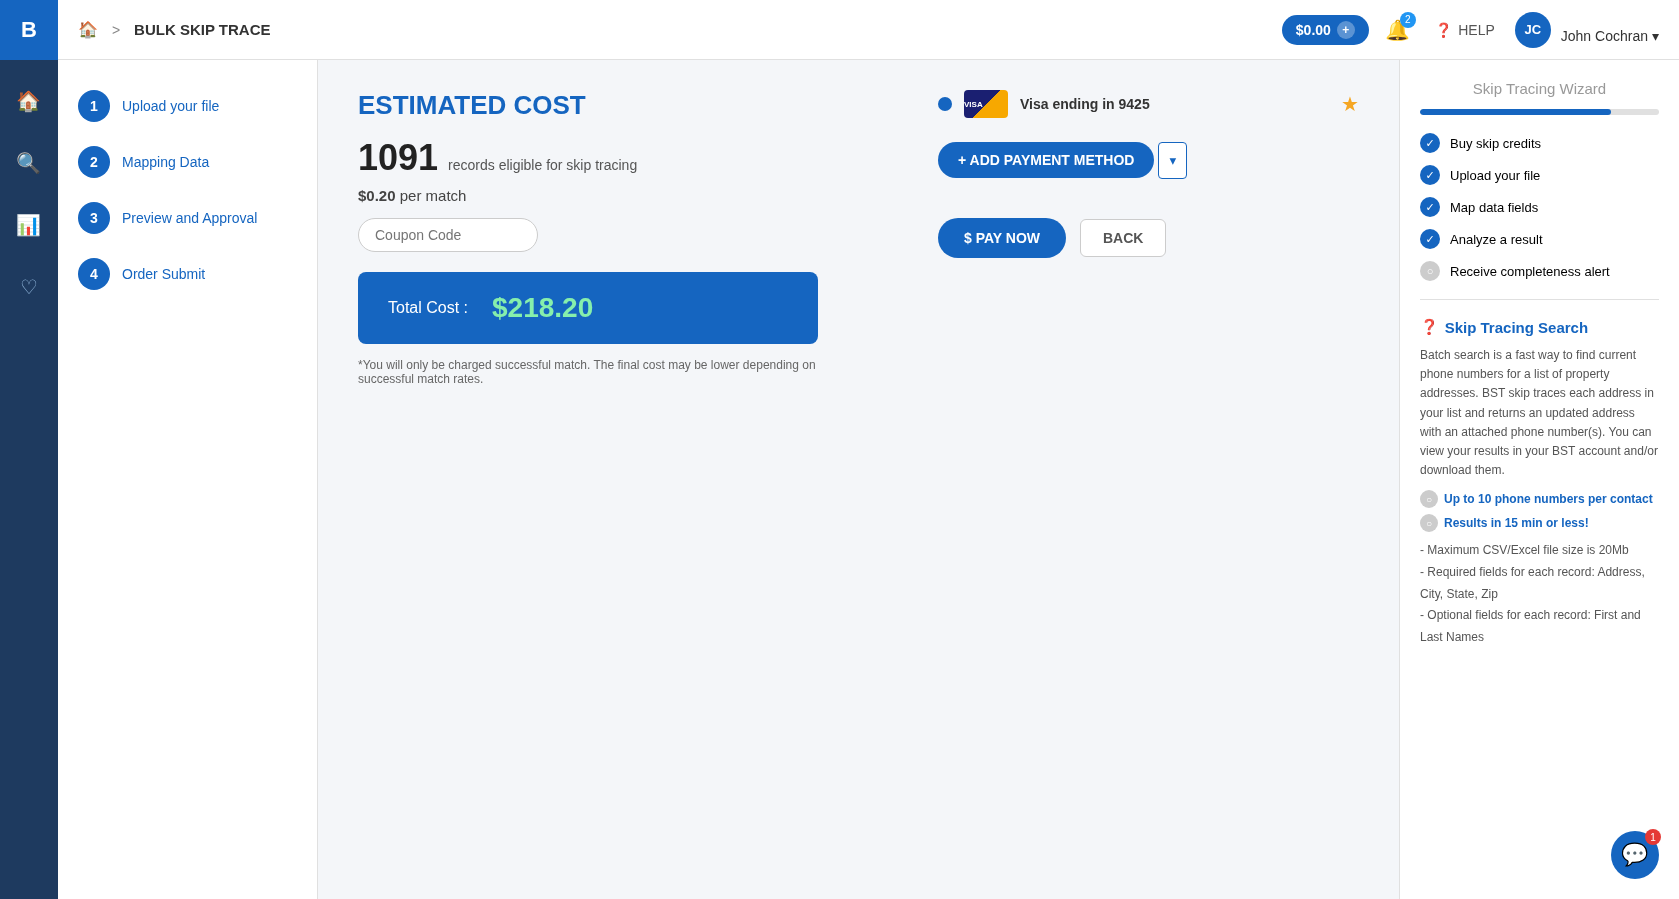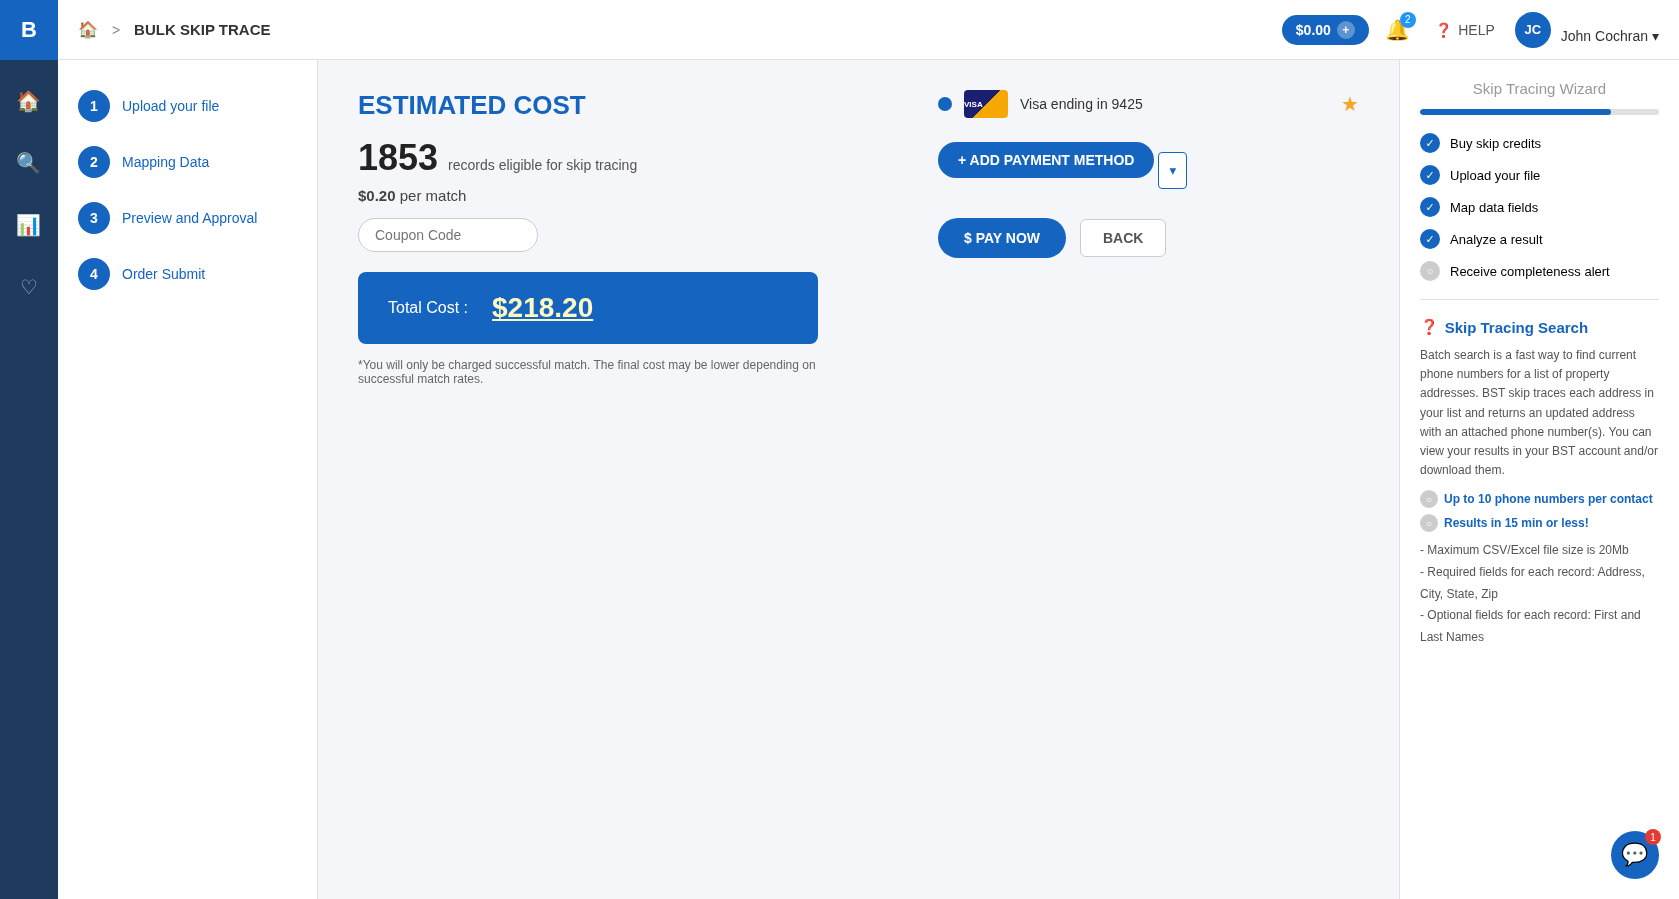--- a/index.html
+++ b/index.html
@@ -252,24 +252,23 @@
       align-items: center;
       gap: 24px;
       max-width: 460px;
       margin-bottom: 14px;
     }
     .total-cost-label {
       color: white;
       font-size: 16px;
     }
     .total-cost-value {
-      color: #fef9c3;
+      color: #86efac;
       font-size: 28px;
       font-weight: 700;
-      text-decoration: underline;
     }
     .disclaimer-text {
       font-size: 12px;
       color: #666;
       max-width: 460px;
     }
 
     
     .payment-section {
       margin-left: 80px;
@@ -306,20 +305,21 @@
       justify-content: flex-start;
       font-size: 9px;
       font-weight: 900;
       color: white;
       flex-shrink: 0;
     }
     .card-number-text {
       font-size: 14px;
       color: #333;
       flex: 1;
+      font-weight: bold;
     }
     .star-icon {
       color: #f5a623;
       font-size: 20px;
       cursor: pointer;
     }
     .add-payment-btn {
       background: #1565c0;
       color: white;
       border: none;
@@ -569,21 +569,21 @@
         </div>
       </div>
 
       <div class="page-content">
         <div class="main-body">
 
           <div>
             <div class="estimated-cost-title">ESTIMATED COST</div>
 
             <div class="records-line">
-              <span class="records-count">1853</span>
+              <span class="records-count">1091</span>
               <span class="records-desc">records eligible for skip tracing</span>
             </div>
 
             <div class="per-match-line">
               <span class="per-match-price">$0.20</span>
               <span> <span>per match</span></span>
             </div>
 
             <input class="coupon-input" type="text" placeholder="Coupon Code" style="">
 
@@ -599,21 +599,21 @@
 
             <div class="payment-method-row">
               <div class="payment-radio"></div>
               <div class="visa-card-icon">
                 <span style="font-size:8px;font-weight:900;color:white;">VISA</span>
               </div>
               <span class="card-number-text">Visa ending in 9425</span>
               <span class="star-icon">★</span>
             </div>
 
-            <div style="display:flex;align-items:center;gap:0;margin-bottom:20px;">
+            <div style="display:flex;align-items:flex-start;gap:0;margin-bottom:20px;">
               <button class="add-payment-btn">
                 <span>+ ADD PAYMENT METHOD</span>
               </button>
               <button style="background:white;border:1px solid #1565c0;border-radius:4px;padding:10px 10px;cursor:pointer;color:#1565c0;margin-left:4px;">▾</button>
             </div>
 
             <div class="action-buttons">
               <button class="pay-now-btn">
                 <span>$ PAY NOW</span>
               </button>

